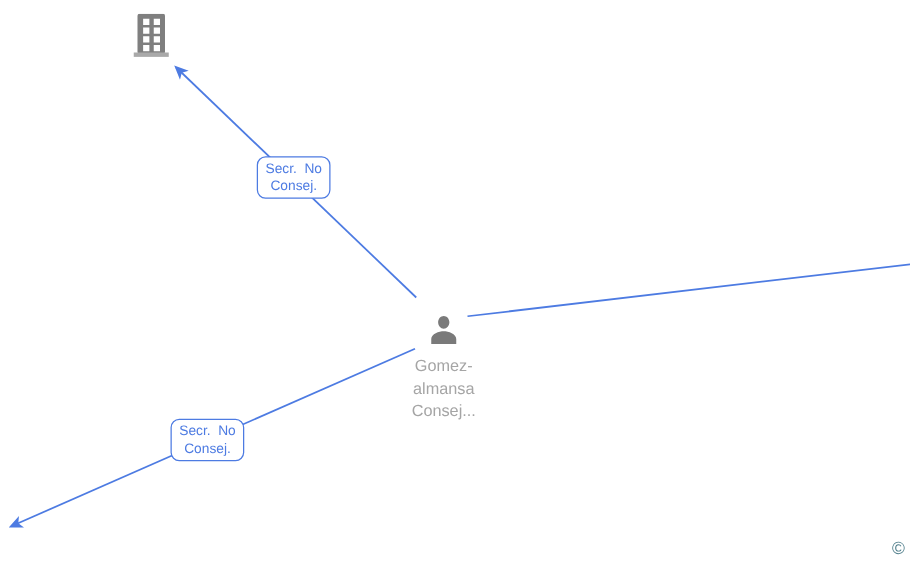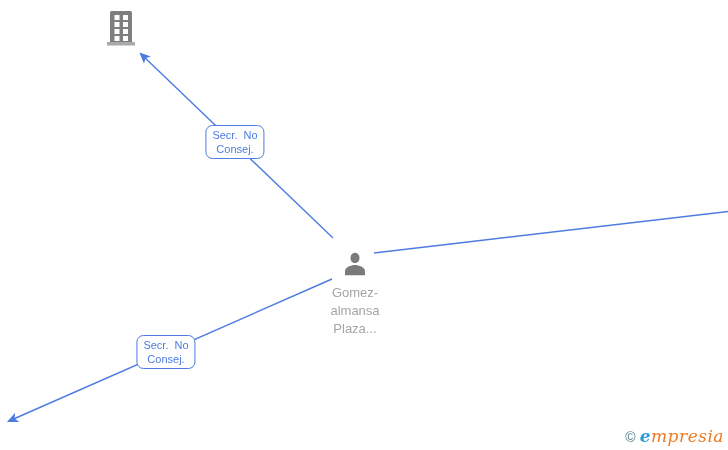--- a/index.html
+++ b/index.html
@@ -121,21 +121,20 @@
 
   <div class="node" style="left:340px; top:249px; width:30px; height:30px;">
     <svg width="30" height="30" viewBox="0 0 24 24">
       <path fill="#7a7a7a" d="M12 11.2c2 0 3.6-1.8 3.6-4.1S14 3 12 3 8.4 4.8 8.4 7.1 10 11.2 12 11.2zm0 1.6c-3 0-8 1.7-8 5v3.2h16V17.8c0-3.3-5-5-8-5z"></path>
     </svg>
   </div>
 
   <div class="person-name">
     <div>Gomez-</div>
     <div>almansa</div>
-    <div>Plaza...</div>
+    <div>Consej...</div>
   </div>
 
   <a class="watermark">
     <span class="copy">©</span>
-    <span class="brand"><span class="first">e</span><span class="rest">mpresia</span></span>
   </a>
 
 </div>
 
 </body></html>

